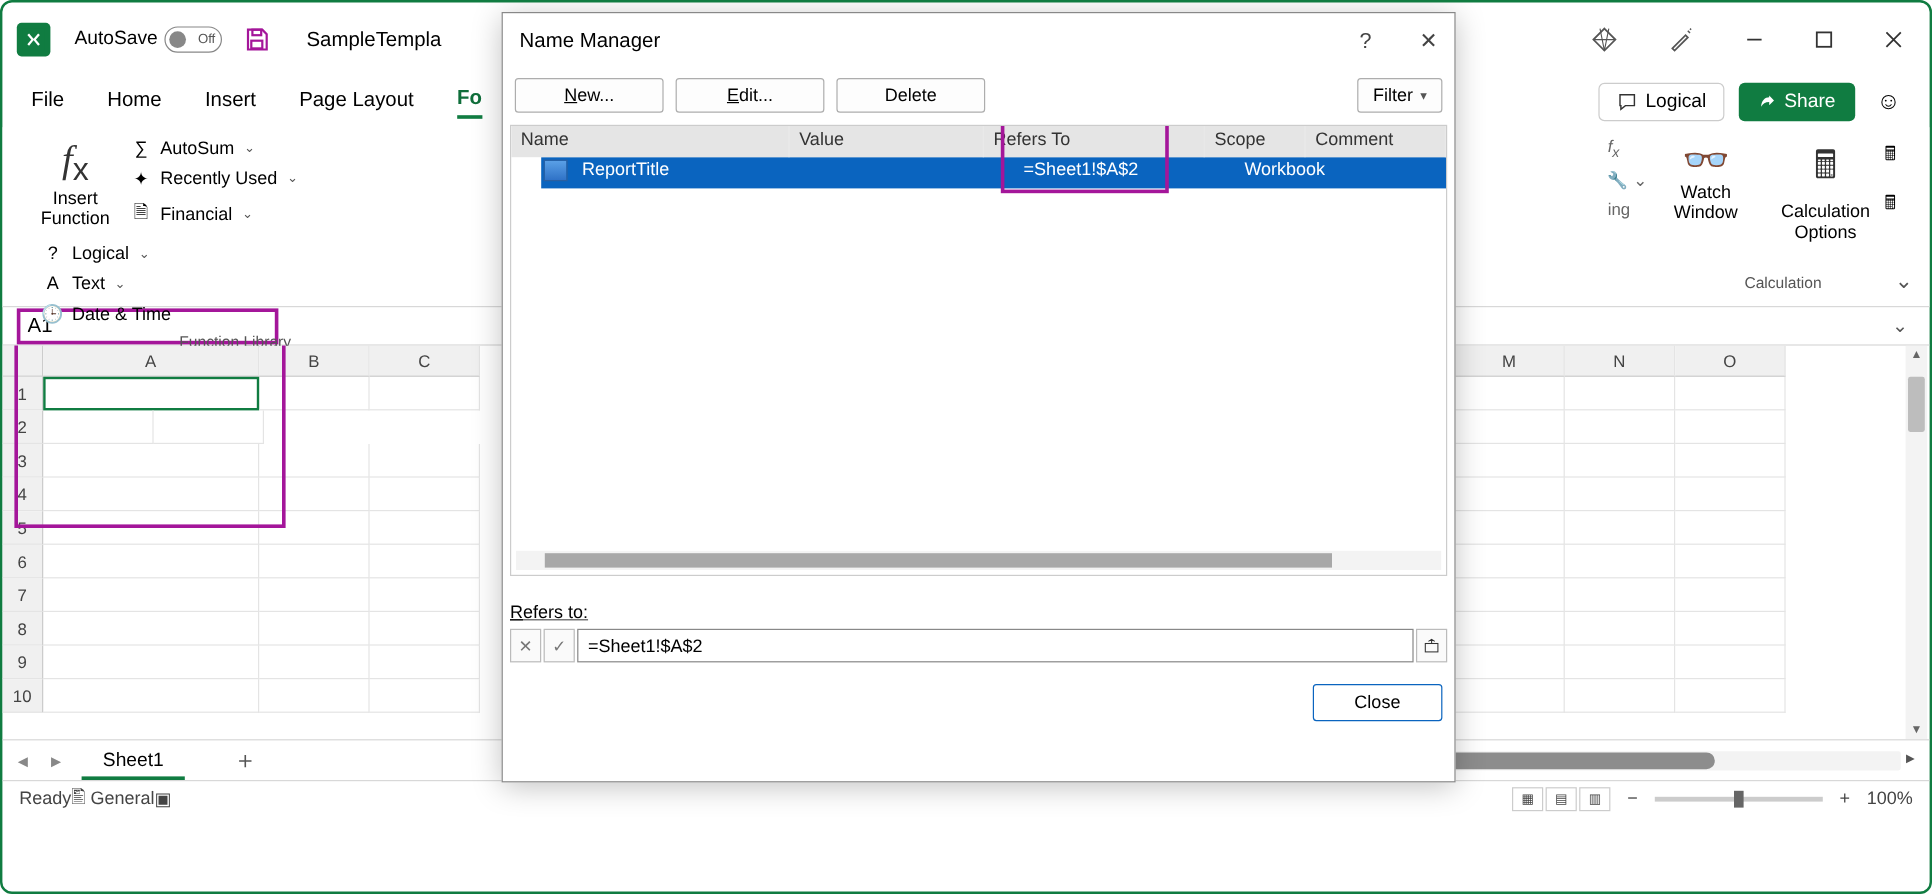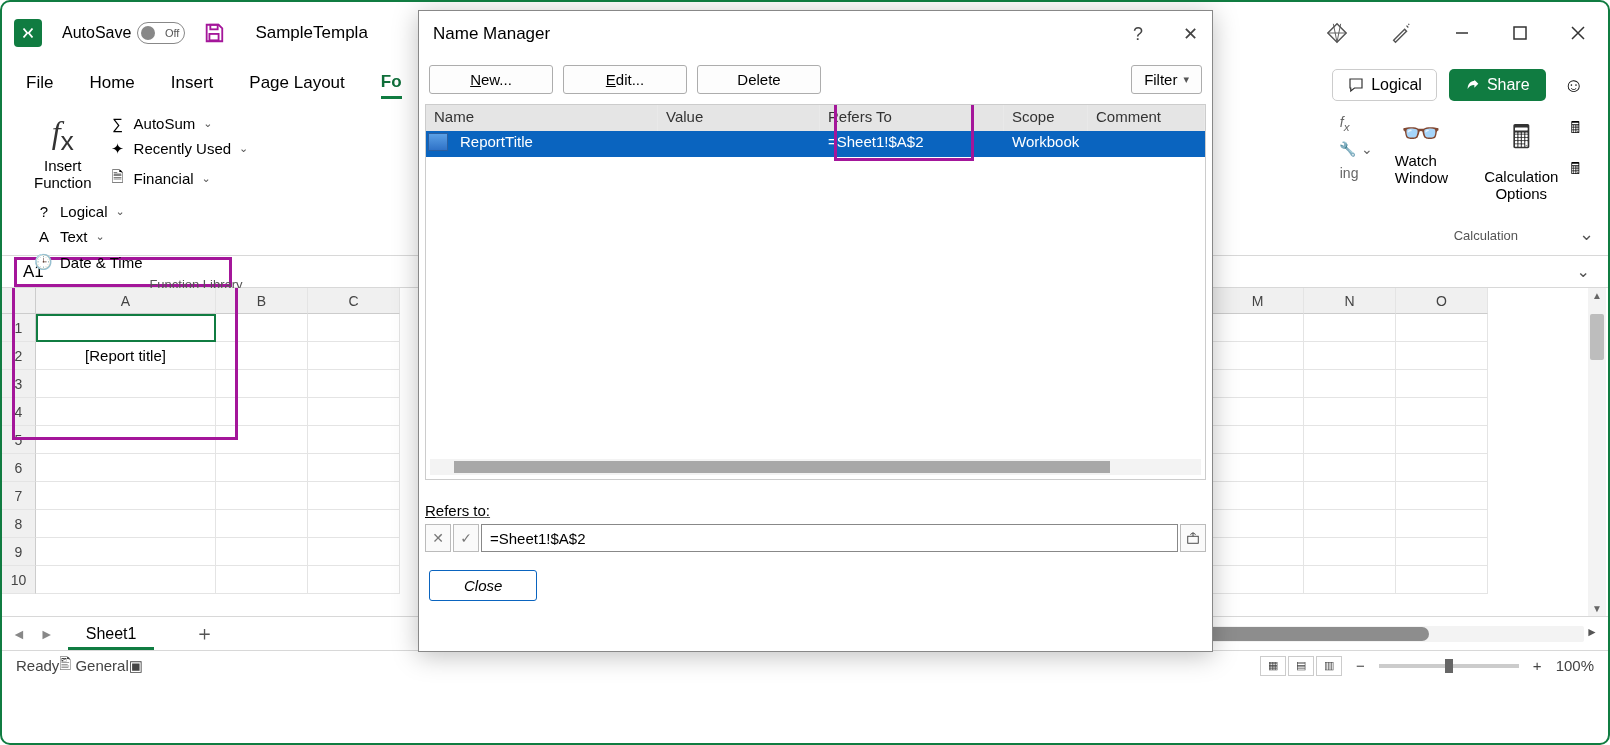--- a/index.html
+++ b/index.html
@@ -89,38 +89,38 @@
   .dlg-title .help { font-size:18px; color:#444; margin-right: 40px; cursor:pointer; }
   .dlg-title .close { font-size:18px; color:#444; cursor:pointer; }
   .dlg-toolbar { display:flex; gap:10px; padding: 8px 10px 10px; align-items:center; }
   .dlg-btn { border:1px solid #adadad; background:#fdfdfd; padding: 5px 0; width: 124px; text-align:center; font-size:15px; cursor:pointer; border-radius:3px; }
   .dlg-spacer { flex:1; }
   .filter-btn { border:1px solid #adadad; background:#fdfdfd; padding:5px 12px; font-size:15px; cursor:pointer; border-radius:3px; display:flex; align-items:center; gap:4px; }
   
   .nm-list { border:1px solid #ccc; margin: 0 6px; height: 376px; overflow:hidden; position:relative; }
   .nm-head { display:flex; background:#e5e5e5; font-size:15px; color:#333; position:relative; height:26px; }
   .nm-head div { padding: 3px 8px; border-right:1px solid #e9e9e9; }
-  .nm-row { display:flex; background:#0a64bf; color:#fff; font-size:15px; height:26px; }
+  .nm-row { display:flex; background:#0a64bf; color:#fff; font-size:15px; height:26px;margin-left:25px; }
   .nm-row div { padding: 2px 8px; white-space:nowrap; overflow:hidden; }
   .nm-row .icon-cell { width:26px; padding:2px 2px; }
   .nm-row .icon-cell .tbl-icn { width:20px; height:18px; background:linear-gradient(#5aa0e6,#2f72c7); border:1px solid #2a5fa0; display:inline-block; }
   .c-name { width: 232px; } .c-value { width: 162px; } .c-refers { width: 184px; } .c-scope { width: 84px; } .c-comment { flex:1; }
   .nm-row .c-name { width: 206px; }
   
   .nm-hscroll { position:absolute; left:4px; right:4px; bottom:4px; height:16px; background:#f3f3f3; }
   .nm-hscroll .thumb { position:absolute; left:24px; width:656px; top:2px; bottom:2px; background:#a8a8a8; }
   
   .refers-area { margin: 22px 6px 0; }
   .refers-lbl { font-size:15px; text-decoration: underline; text-decoration-color:#555; }
   .refers-row { display:flex; align-items:center; gap:2px; margin-top:4px; }
   .rf-btn { width:26px; height:28px; border:1px solid #bbb; background:#fafafa; display:flex; align-items:center; justify-content:center; font-size:14px; color:#777; cursor:pointer; }
   .rf-input { flex:1; border:1px solid #888; height:28px; padding:0 8px; font-size:15px; }
   .rf-pick { width:26px; height:28px; border:1px solid #bbb; background:#fafafa; display:flex; align-items:center; justify-content:center; cursor:pointer; }
   
-  .dlg-footer { display:flex; padding: 18px 10px 10px; font-style: italic; }
+  .dlg-footer { display:flex; justify-content:flex-end; padding: 18px 10px 10px; }
   .close-btn { border:1px solid #0a64bf; background:#fff; padding:6px 34px; font-size:15px; cursor:pointer; border-radius:3px; }
   
   .hl-refers { position:absolute; border:3px solid #a4169a; pointer-events:none; }
   
   svg { display:block; }
 </style>
 </head>
 <body>
 
 <div class="titlebar">
@@ -245,21 +245,21 @@
 
   <div class="partial-icons">
     <span style="font-style:italic">f<sub>x</sub></span>
     <span>🔧 ⌄</span>
     <span style="color:#555"><span>ing</span></span>
   </div>
 
   <div class="ribbon-group">
     <div class="big-btn">
       <span class="icn">👓</span>
-      <span style="white-space:pre-line; ">Watch
+      <span style="white-space:pre-line; text-align:center;">Watch
 Window</span>
     </div>
   </div>
   <div class="ribbon-group" style="flex-direction:row; align-items:flex-start;">
     <div class="big-btn">
       <span class="icn">🖩</span>
       <span style="white-space:pre-line; text-align:center;">Calculation
 Options</span>
     </div>
     <div class="col-btns" style="padding-top:8px;">
@@ -298,21 +298,20 @@
         <div class="ch" style="width:180px">A</div>
         <div class="ch" style="width:92px">B</div>
         <div class="ch" style="width:92px">C</div>
       </div>
       <div class="cell-row">
           <div class="cell sel-cell" style="width:180px"></div>
           <div class="cell" style="width:92px"></div>
           <div class="cell" style="width:92px"></div>
         </div>
       <div class="cell-row">
-          <div class="cell" style="width:180px; justify-content:center;">[Report title]</div>
           <div class="cell" style="width:92px"></div>
           <div class="cell" style="width:92px"></div>
         </div>
       <div class="cell-row">
           <div class="cell" style="width:180px"></div>
           <div class="cell" style="width:92px"></div>
           <div class="cell" style="width:92px"></div>
         </div>
       <div class="cell-row">
           <div class="cell" style="width:180px"></div>

